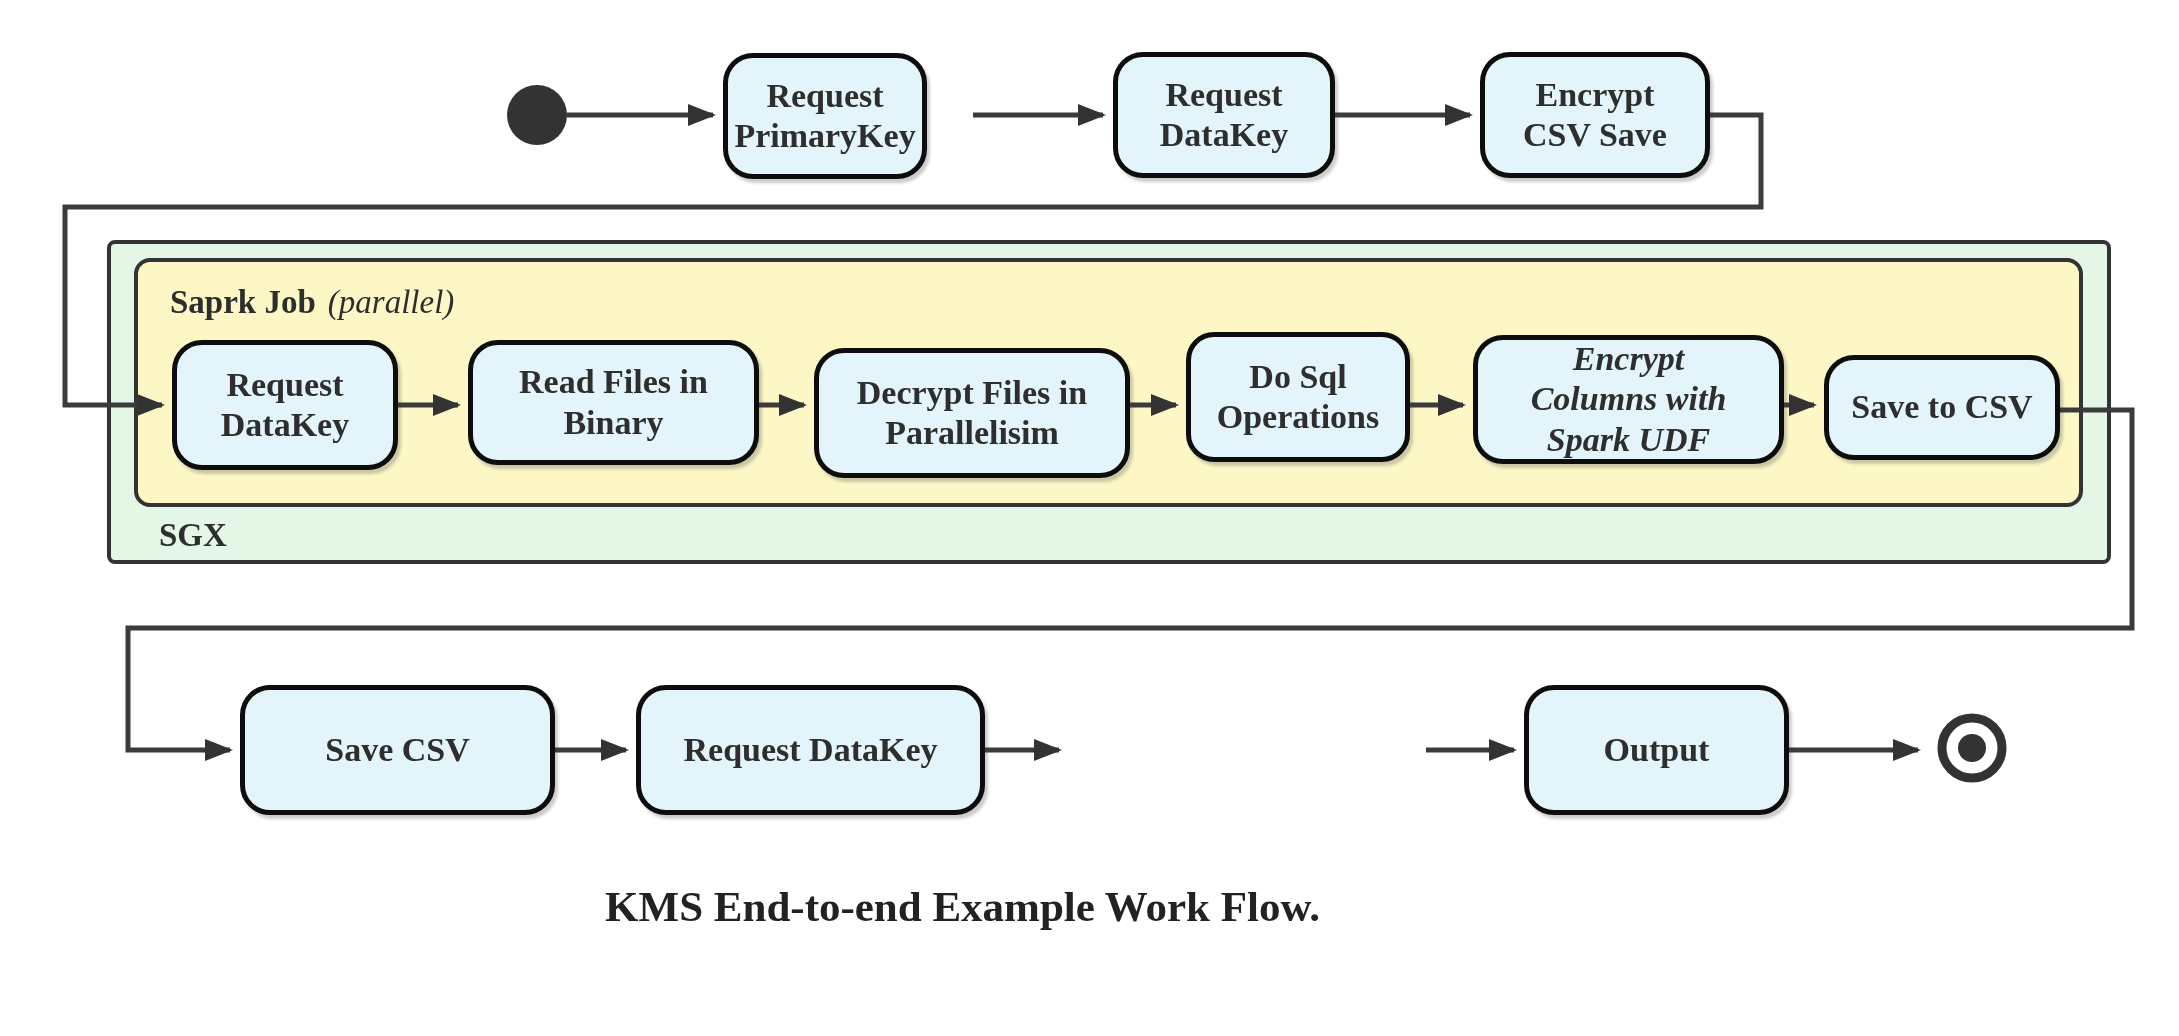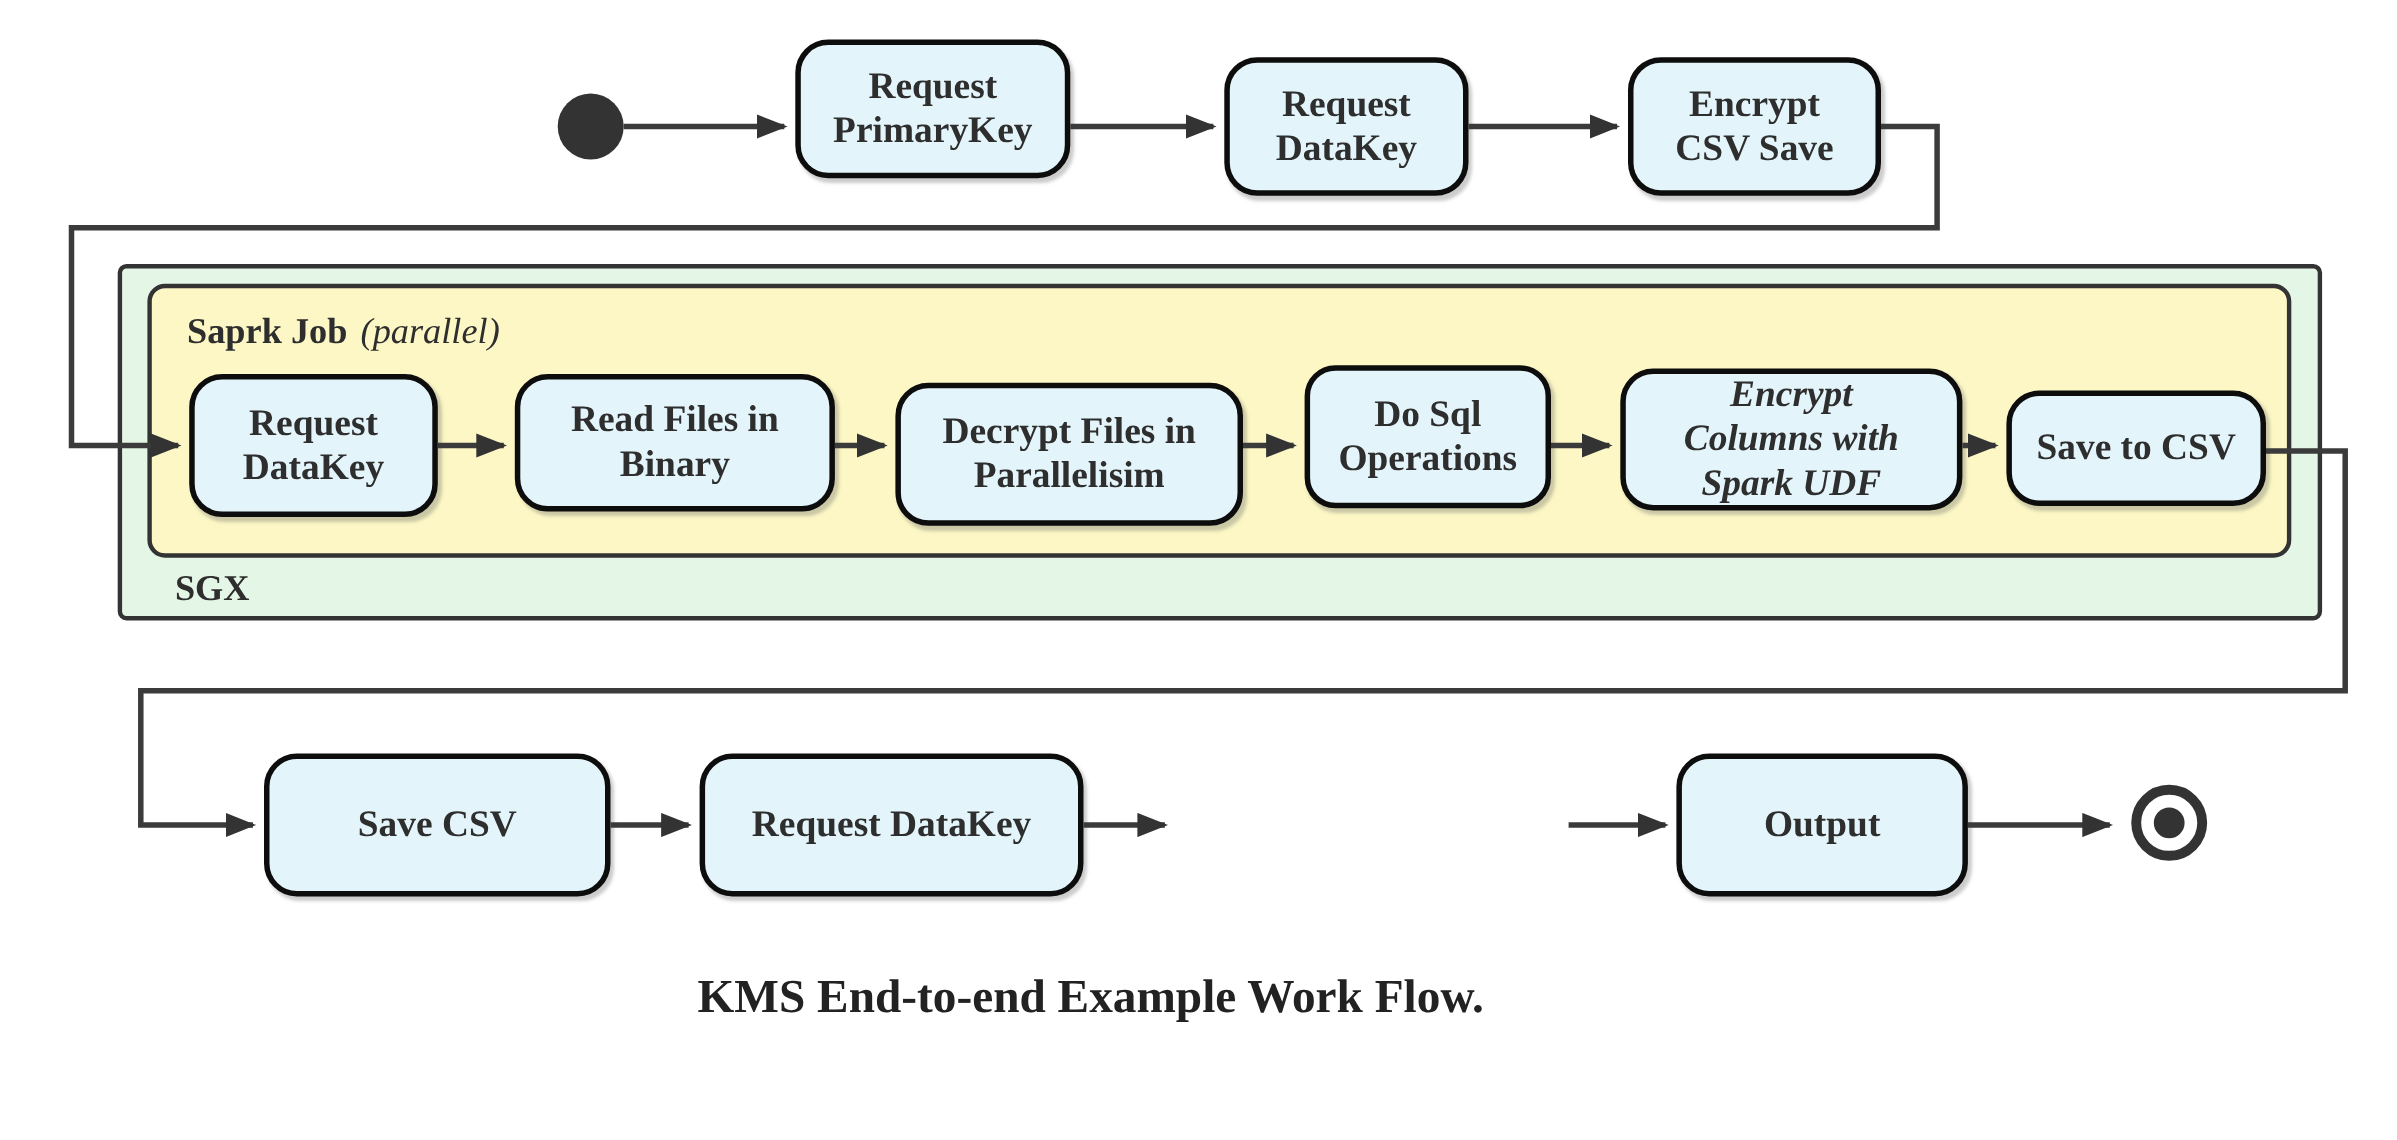--- a/index.html
+++ b/index.html
@@ -53,21 +53,20 @@
   .sgx-label{
     position:absolute;left:48px;bottom:6px;
     font-size:33px;font-weight:700;
   }
   .title{
     position:absolute;
     left:0;top:882px;width:1925px;
     text-align:center;
     font-size:43px;font-weight:700;
     color:#222222;
-    margin-left:29px;
   }
   svg.wires{
     position:absolute;left:0;top:0;
     pointer-events:none;
   }
 </style>
 </head>
 <body>
 
 <div class="canvas">
@@ -75,21 +74,21 @@
   <div class="container-sgx">
     <div class="sgx-label">SGX</div>
   </div>
 
   <div class="container-spark">
     <div class="spark-label">
       <span class="bold">Saprk Job</span><span class="italic">(parallel)</span>
     </div>
   </div>
 
-  <div class="node" style="left:723px;top:36px;width:250px;height:126px;">
+  <div class="node" style="left:723px;top:53px;width:204px;height:126px;">
     <span>Request PrimaryKey</span>
   </div>
   <div class="node" style="left:1113px;top:52px;width:222px;height:126px;">
     <span>Request DataKey</span>
   </div>
   <div class="node" style="left:1480px;top:52px;width:230px;height:126px;">
     <span>Encrypt CSV Save</span>
   </div>
 
   <div class="node" style="left:172px;top:340px;width:226px;height:130px;">

